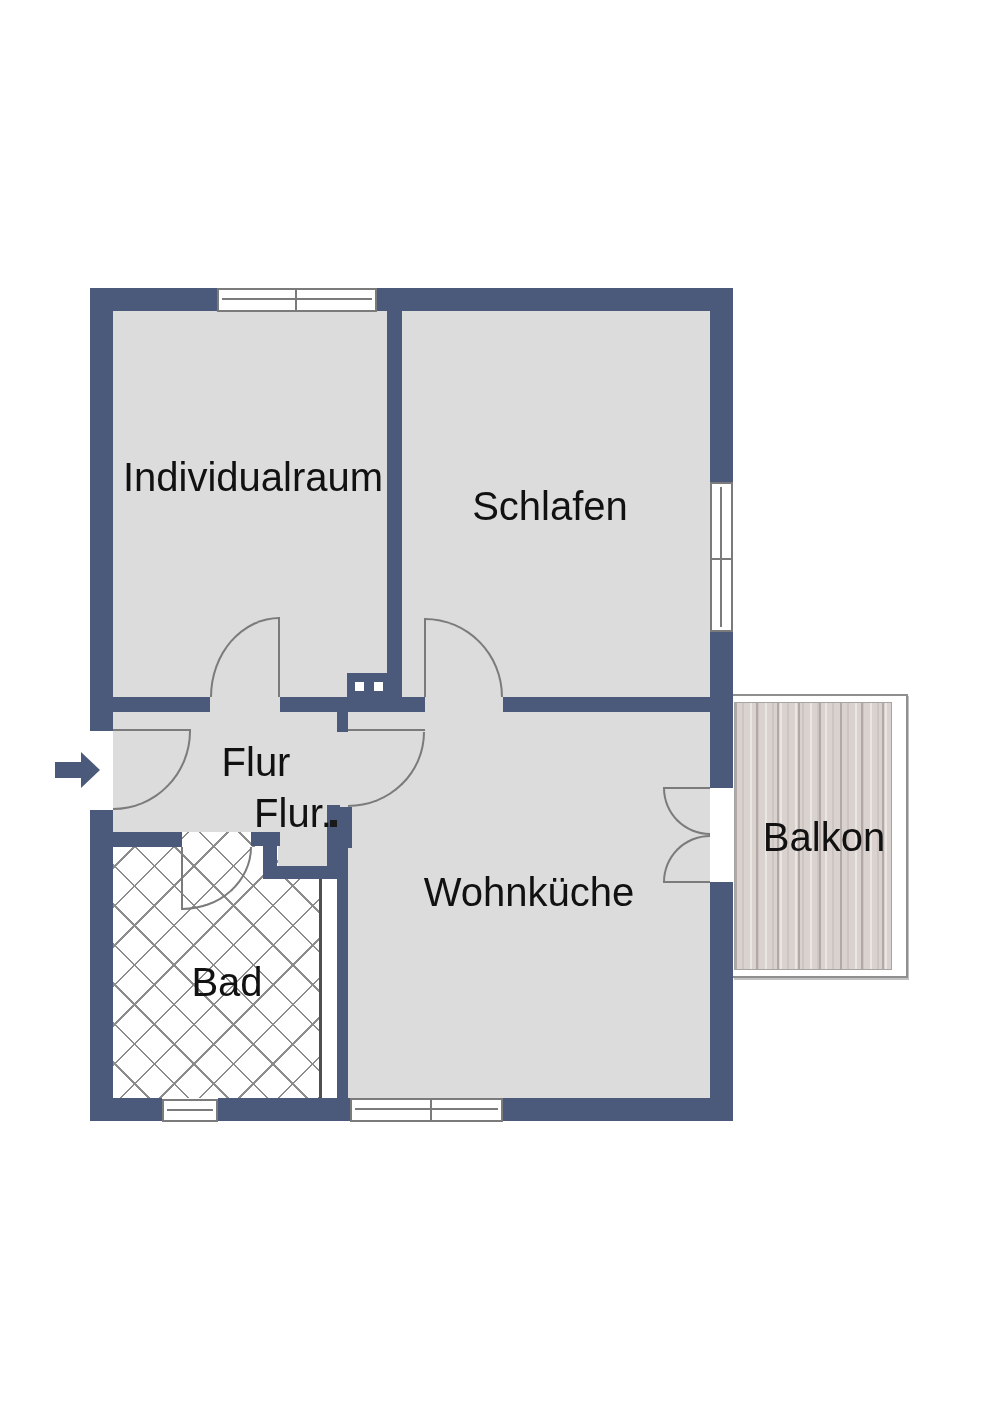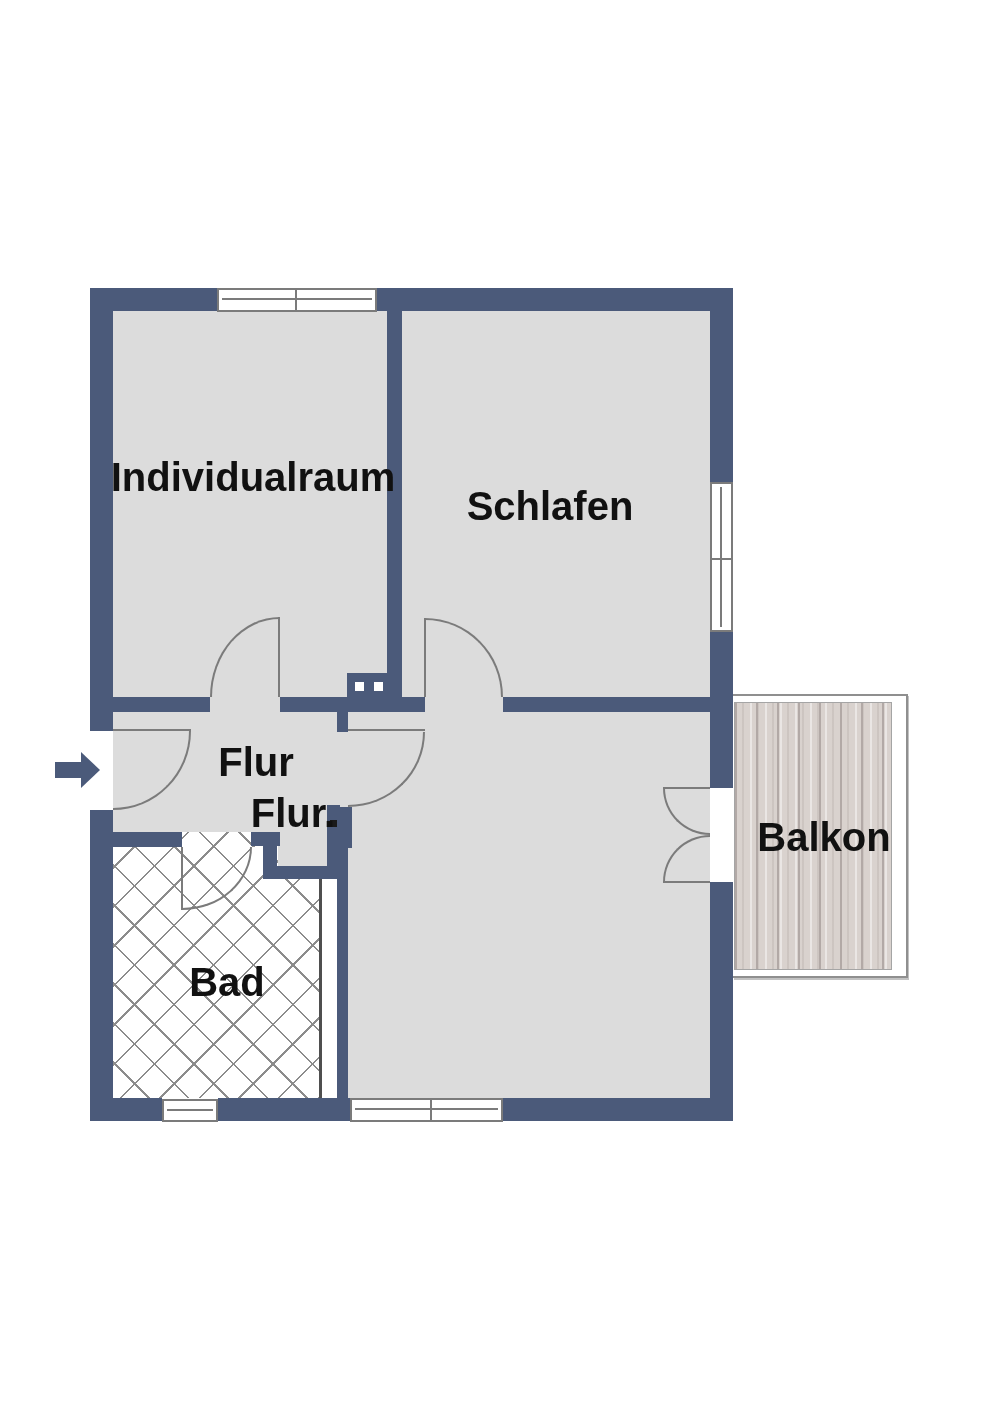--- a/index.html
+++ b/index.html
@@ -9,21 +9,20 @@
     --latline:#8c8c8c;
     --wood:#d9d2ce;
     --woodline:#b2a9a6;
     --text:#111111;
     --window:#ffffff;
   }
   html,body{margin:0;padding:0;background:#ffffff;}
   #plan{
     position:relative;width:1000px;height:1415px;background:#ffffff;overflow:hidden;
     font-family:"Liberation Sans", sans-serif;
-    font-weight:bold;
   }
   .abs{position:absolute;}
   .wall{position:absolute;background:var(--wall);}
   .floor{position:absolute;background:var(--floor);}
   .whitepatch{position:absolute;background:#ffffff;}
   .lattice{
     position:absolute;background-color:#ffffff;
     background-image:
       repeating-linear-gradient(45deg, var(--latline) 0 1.7px, transparent 1.7px 28px),
       repeating-linear-gradient(135deg, var(--latline) 0 1.7px, transparent 1.7px 28px);
@@ -160,15 +159,16 @@
   <div class="arc tl" style="left:663px;top:835px;width:47px;height:47px;"></div>
 
   <div class="arrow-shaft"></div>
   <div class="arrow-head"></div>
 
   <div class="room-label" style="left:253px;top:477px;">Individualraum</div>
   <div class="room-label" style="left:550px;top:506px;">Schlafen</div>
   <div class="room-label" style="left:256px;top:762px;">Flur</div>
   <div class="room-label" style="left:293px;top:813px;">Flur.</div>
   <div class="room-label" style="left:227px;top:982px;">Bad</div>
+  <div class="room-label" style="left:529px;top:892px;">Wohnküche</div>
   <div class="room-label" style="left:824px;top:837px;">Balkon</div>
 
 </div>
 
 </body></html>

